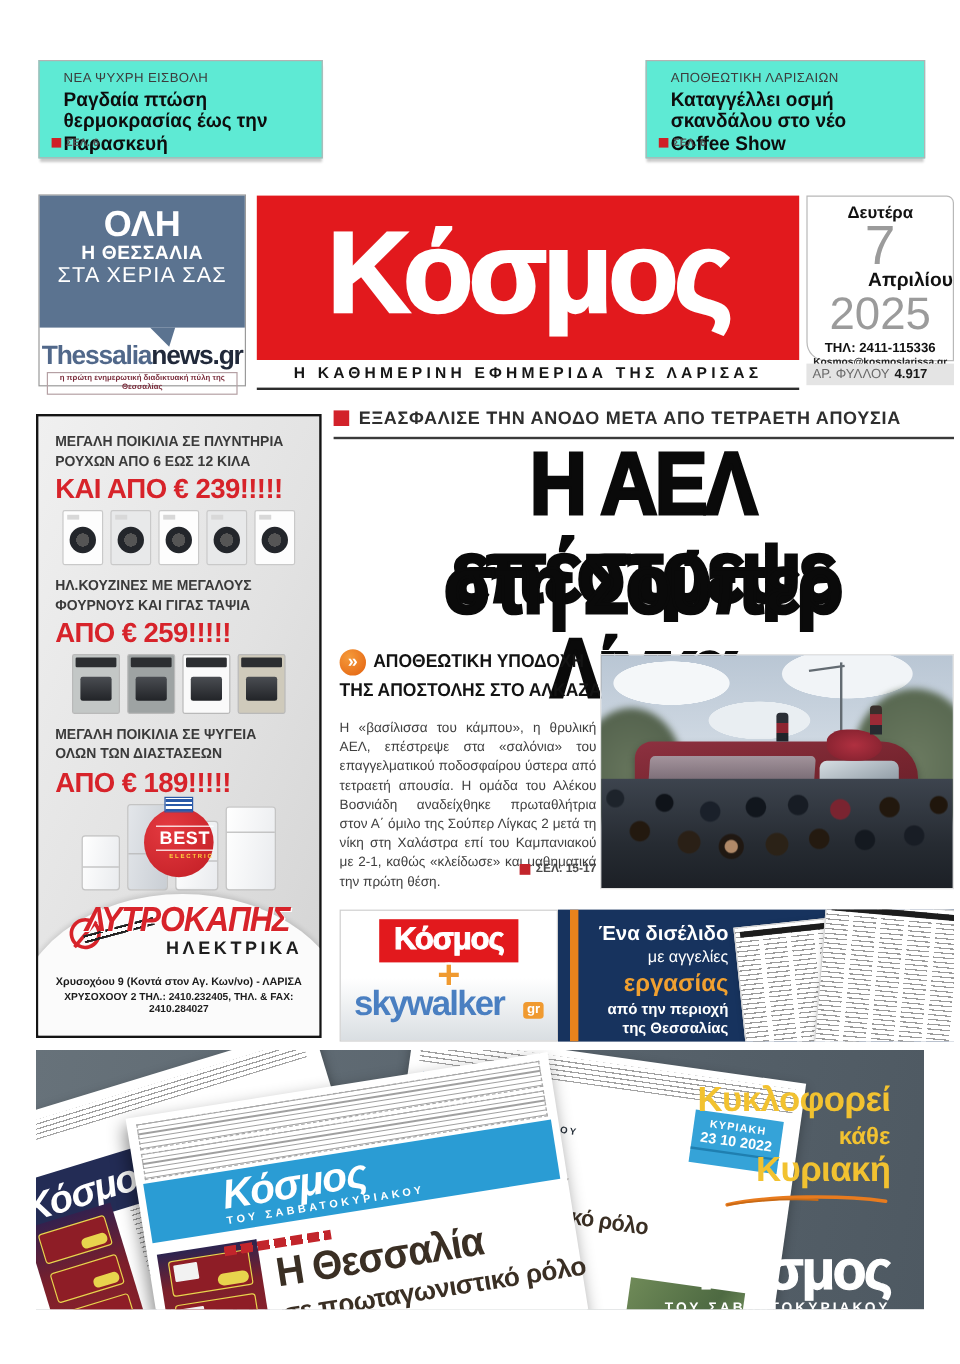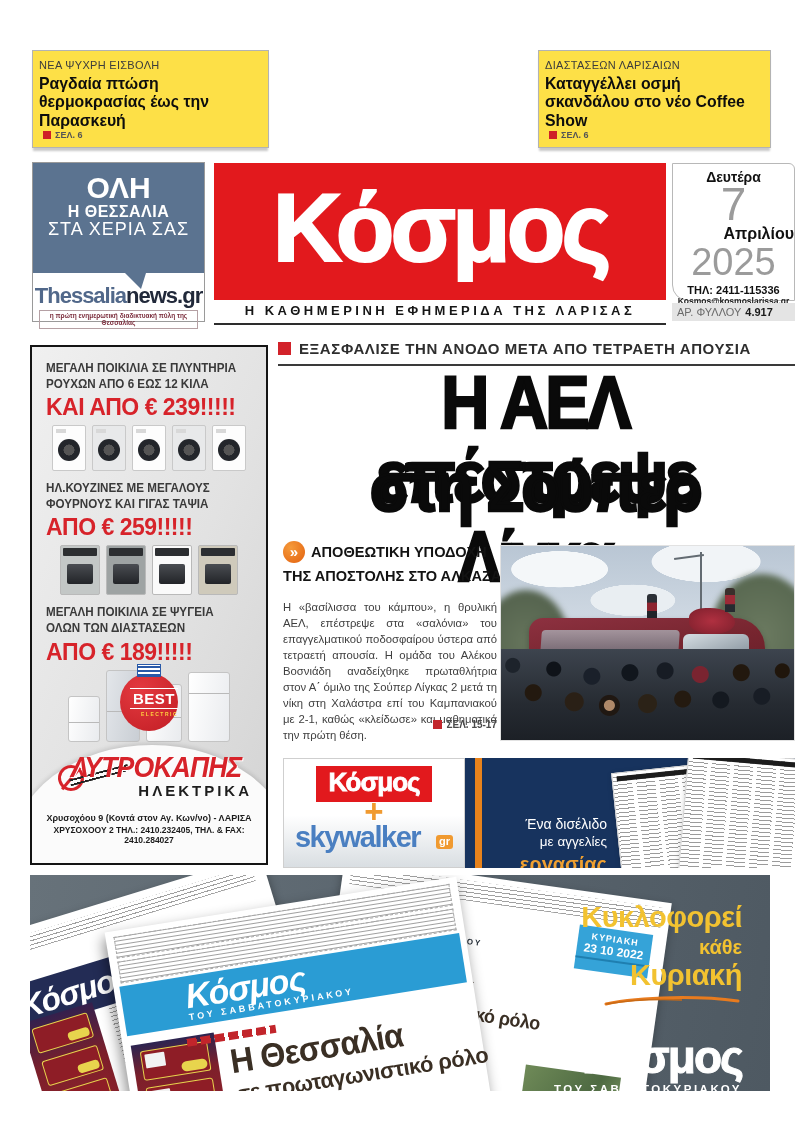--- a/index.html
+++ b/index.html
@@ -5,22 +5,22 @@
   * { margin:0; padding:0; box-sizing:border-box; }
   html,body { background:#fff; }
   .page {
     position:relative; width:800px; height:1137px; margin:0 auto;
     background:#fff; overflow:hidden;
     font-family:"Liberation Sans","DejaVu Sans",sans-serif;
   }
   .abs { position:absolute; }
 
   
-  .news-box{position:absolute;top:50px;height:98px;background:#fde047;border:1px solid #ascii;border:1px solid #b3b3b3;
-    box-shadow:0 4px 2px -1px #c9c9c9;padding:8px 6px 6px;}
+  .news-box{position:absolute;top:50px;height:82px;background:#5eead4;border:1px solid #ascii;border:1px solid #b3b3b3;
+    box-shadow:0 4px 2px -1px #c9c9c9;padding:8px 20px 6px;}
   .nb-kicker{font-size:11px;color:#3c3c3c;letter-spacing:.3px;}
   .nb-title{font-size:16.5px;font-weight:bold;color:#0d0d0d;line-height:1.12;margin-top:3px;
     transform:scaleX(.96);transform-origin:left top;}
   .nb-page{position:absolute;left:10px;bottom:7px;display:flex;align-items:center;gap:4px;
     font-size:9px;font-weight:bold;color:#555;}
   .red-sq{display:inline-block;width:8px;height:8px;background:#cf2027;}
 
   
   .thess-ad{left:32px;top:162px;width:173px;height:160px;border:1px solid #9a9a9a;background:#fff;}
   .thess-blue{height:110px;background:#5b7390;color:#fff;text-align:center;padding-top:9px;line-height:1.05;}
@@ -178,21 +178,21 @@
     display:flex;align-items:center;justify-content:center;margin:7px auto 0;letter-spacing:-1px;
     -webkit-text-stroke:.8px #fff;padding-bottom:3px;}
   .plus{color:#f09a30;font-size:33px;font-weight:bold;line-height:.75;margin-top:-2px;
     text-shadow:-1px -1px 0 #fff,1px -1px 0 #fff,-1px 1px 0 #fff,1px 1px 0 #fff;}
   .skyw{font-size:29px;font-weight:bold;color:#4a7fc1;letter-spacing:-1.5px;line-height:1;margin-top:-2px;}
   .gr-box{display:inline-block;background:#f09a30;color:#fff;font-size:11px;font-weight:bold;
     padding:1px 3px 2px;border-radius:3px;margin-left:16px;vertical-align:2px;letter-spacing:0;}
   .sky-right{position:absolute;left:182px;top:0;right:0;height:100%;background:#17335e;overflow:hidden;}
   .sky-divider{position:absolute;left:10px;top:0;width:7px;height:100%;background:#e8831c;}
   .sky-text{position:absolute;left:24px;top:9px;width:118px;text-align:right;color:#fff;line-height:1.3;}
-  .st1{font-size:14px;font-weight:normal;margin-top:48px;}
+  .st1{font-size:17px;font-weight:bold;}
   .st2{font-size:13.5px;}
   .st3{font-size:20px;font-weight:bold;color:#f0a030;}
   .st4{font-size:12.5px;font-weight:bold;}
   .st5{font-size:12.5px;font-weight:bold;}
   .cpage{position:absolute;background-color:#fff;border:1px solid #d0d0d0;box-shadow:2px 3px 6px rgba(0,0,0,.35);
     background-image:
       repeating-linear-gradient(90deg,transparent 0 19px,#ffffff 19px 23px),
       repeating-linear-gradient(0deg,#9b9b9b 0 1px,transparent 1px 4px);}
   .cpage:before{content:"";position:absolute;left:4px;right:4px;top:3px;height:5px;background:#1c1c1c;}
   .cpage1{left:152px;top:10px;width:92px;height:118px;transform:rotate(-6deg);}
@@ -261,21 +261,21 @@
 
   <div class="news-box" style="left:32px;width:237px;">
     <div class="nb-kicker">ΝΕΑ ΨΥΧΡΗ ΕΙΣΒΟΛΗ</div>
     <div class="nb-title">Ραγδαία πτώση θερμοκρασίας έως την Παρασκευή</div>
     <div class="nb-page">
       <span class="red-sq"></span>
       <span>ΣΕΛ. 6</span>
     </div>
   </div>
   <div class="news-box" style="left:538px;width:233px;">
-    <div class="nb-kicker">ΔΙΑΣΤΑΣΕΩΝ ΛΑΡΙΣΑΙΩΝ</div>
+    <div class="nb-kicker">ΑΠΟΘΕΩΤΙΚΗ ΛΑΡΙΣΑΙΩΝ</div>
     <div class="nb-title">Καταγγέλλει οσμή σκανδάλου στο νέο Coffee Show</div>
     <div class="nb-page">
       <span class="red-sq"></span>
       <span>ΣΕΛ. 6</span>
     </div>
   </div>
 
   <div class="abs thess-ad">
     <div class="thess-blue">
       <div class="thess-l1">ΟΛΗ</div>

